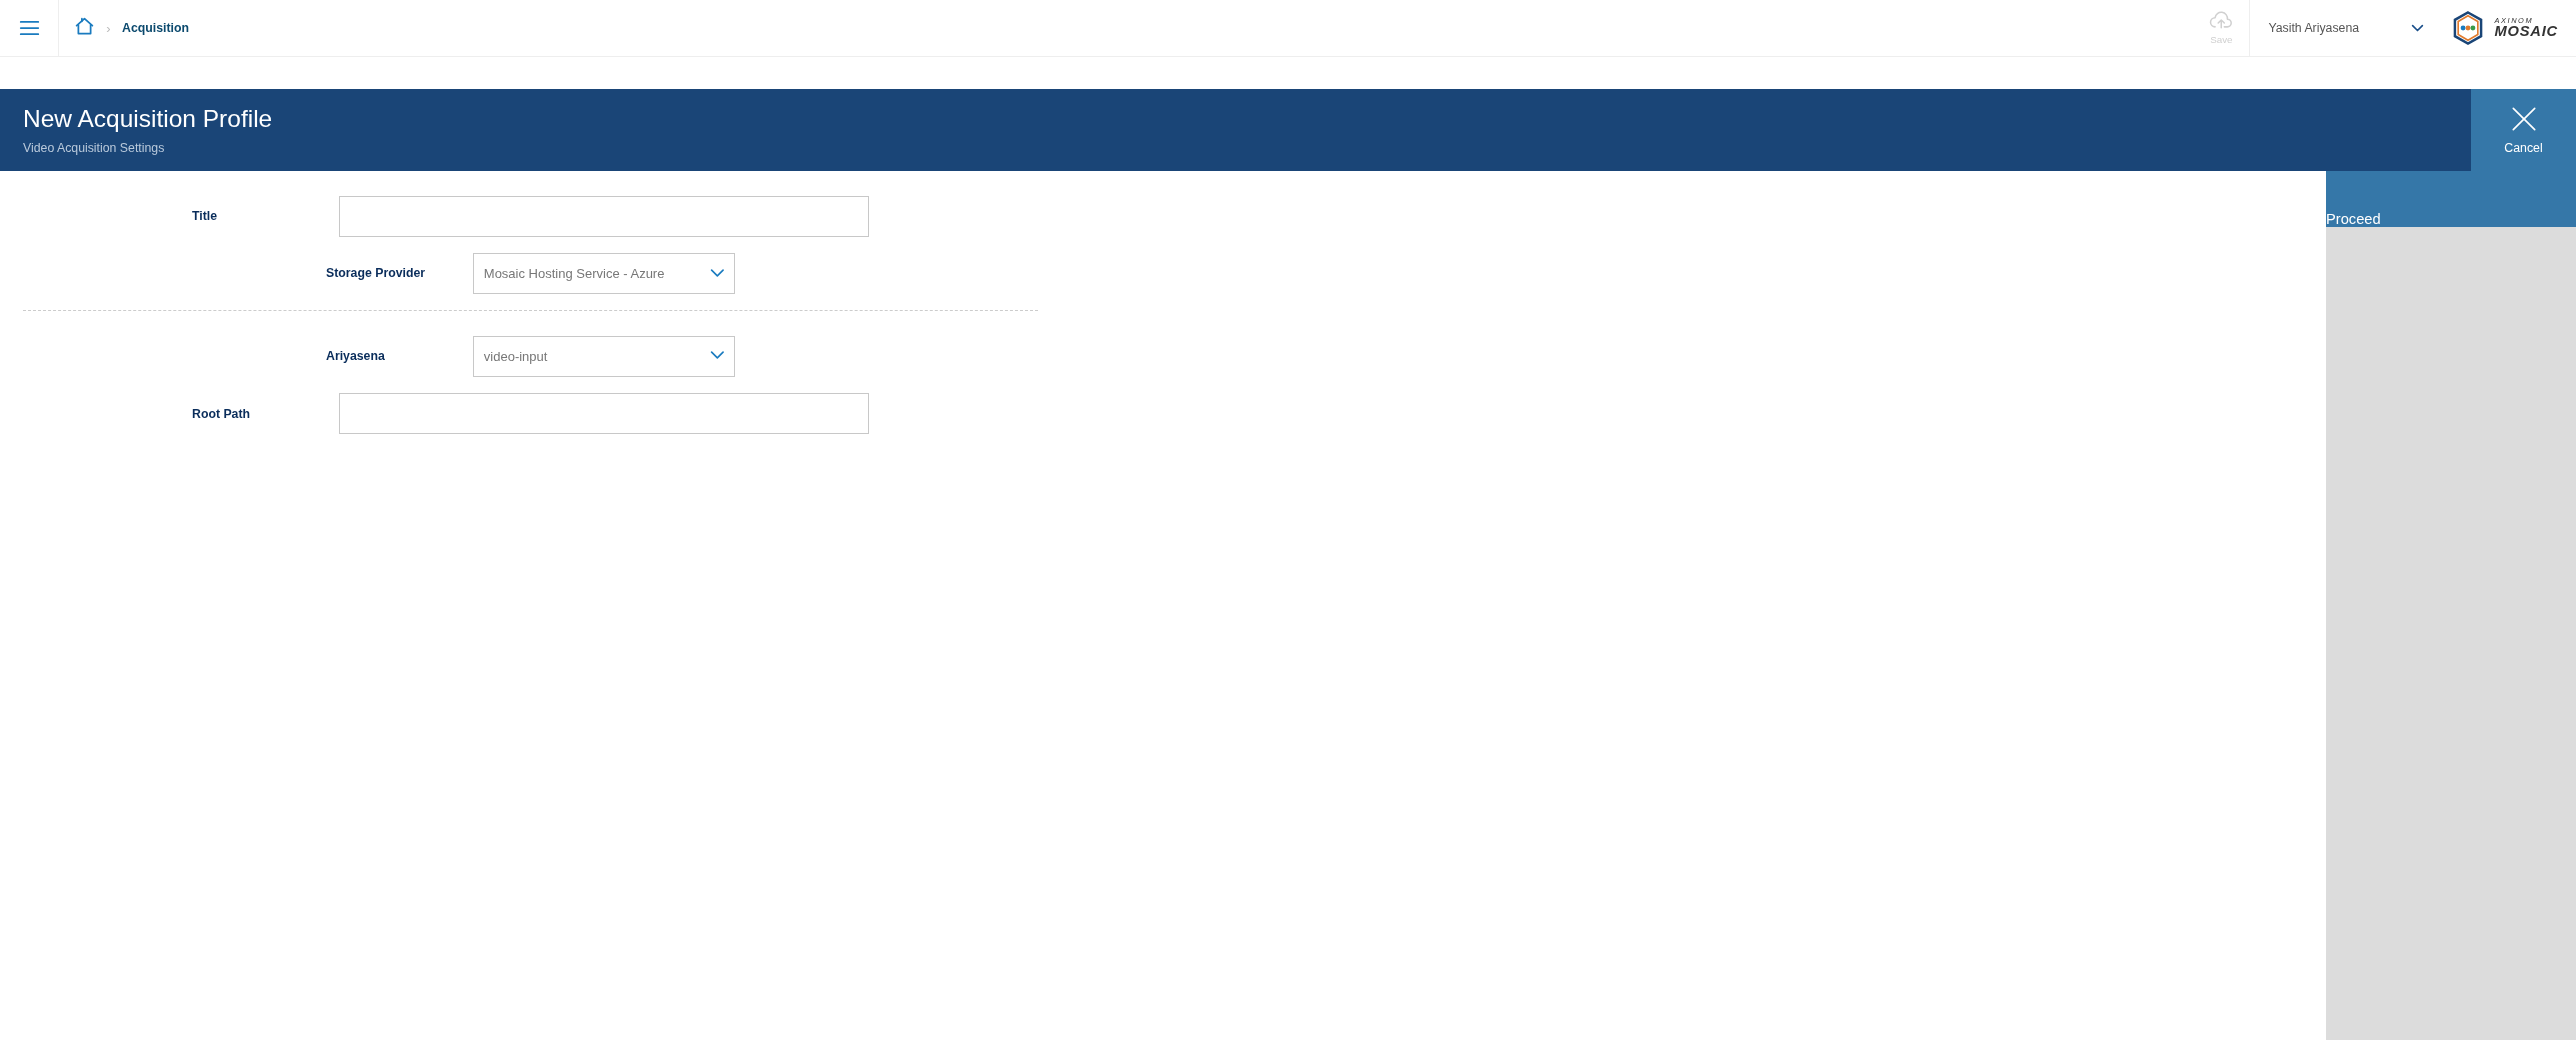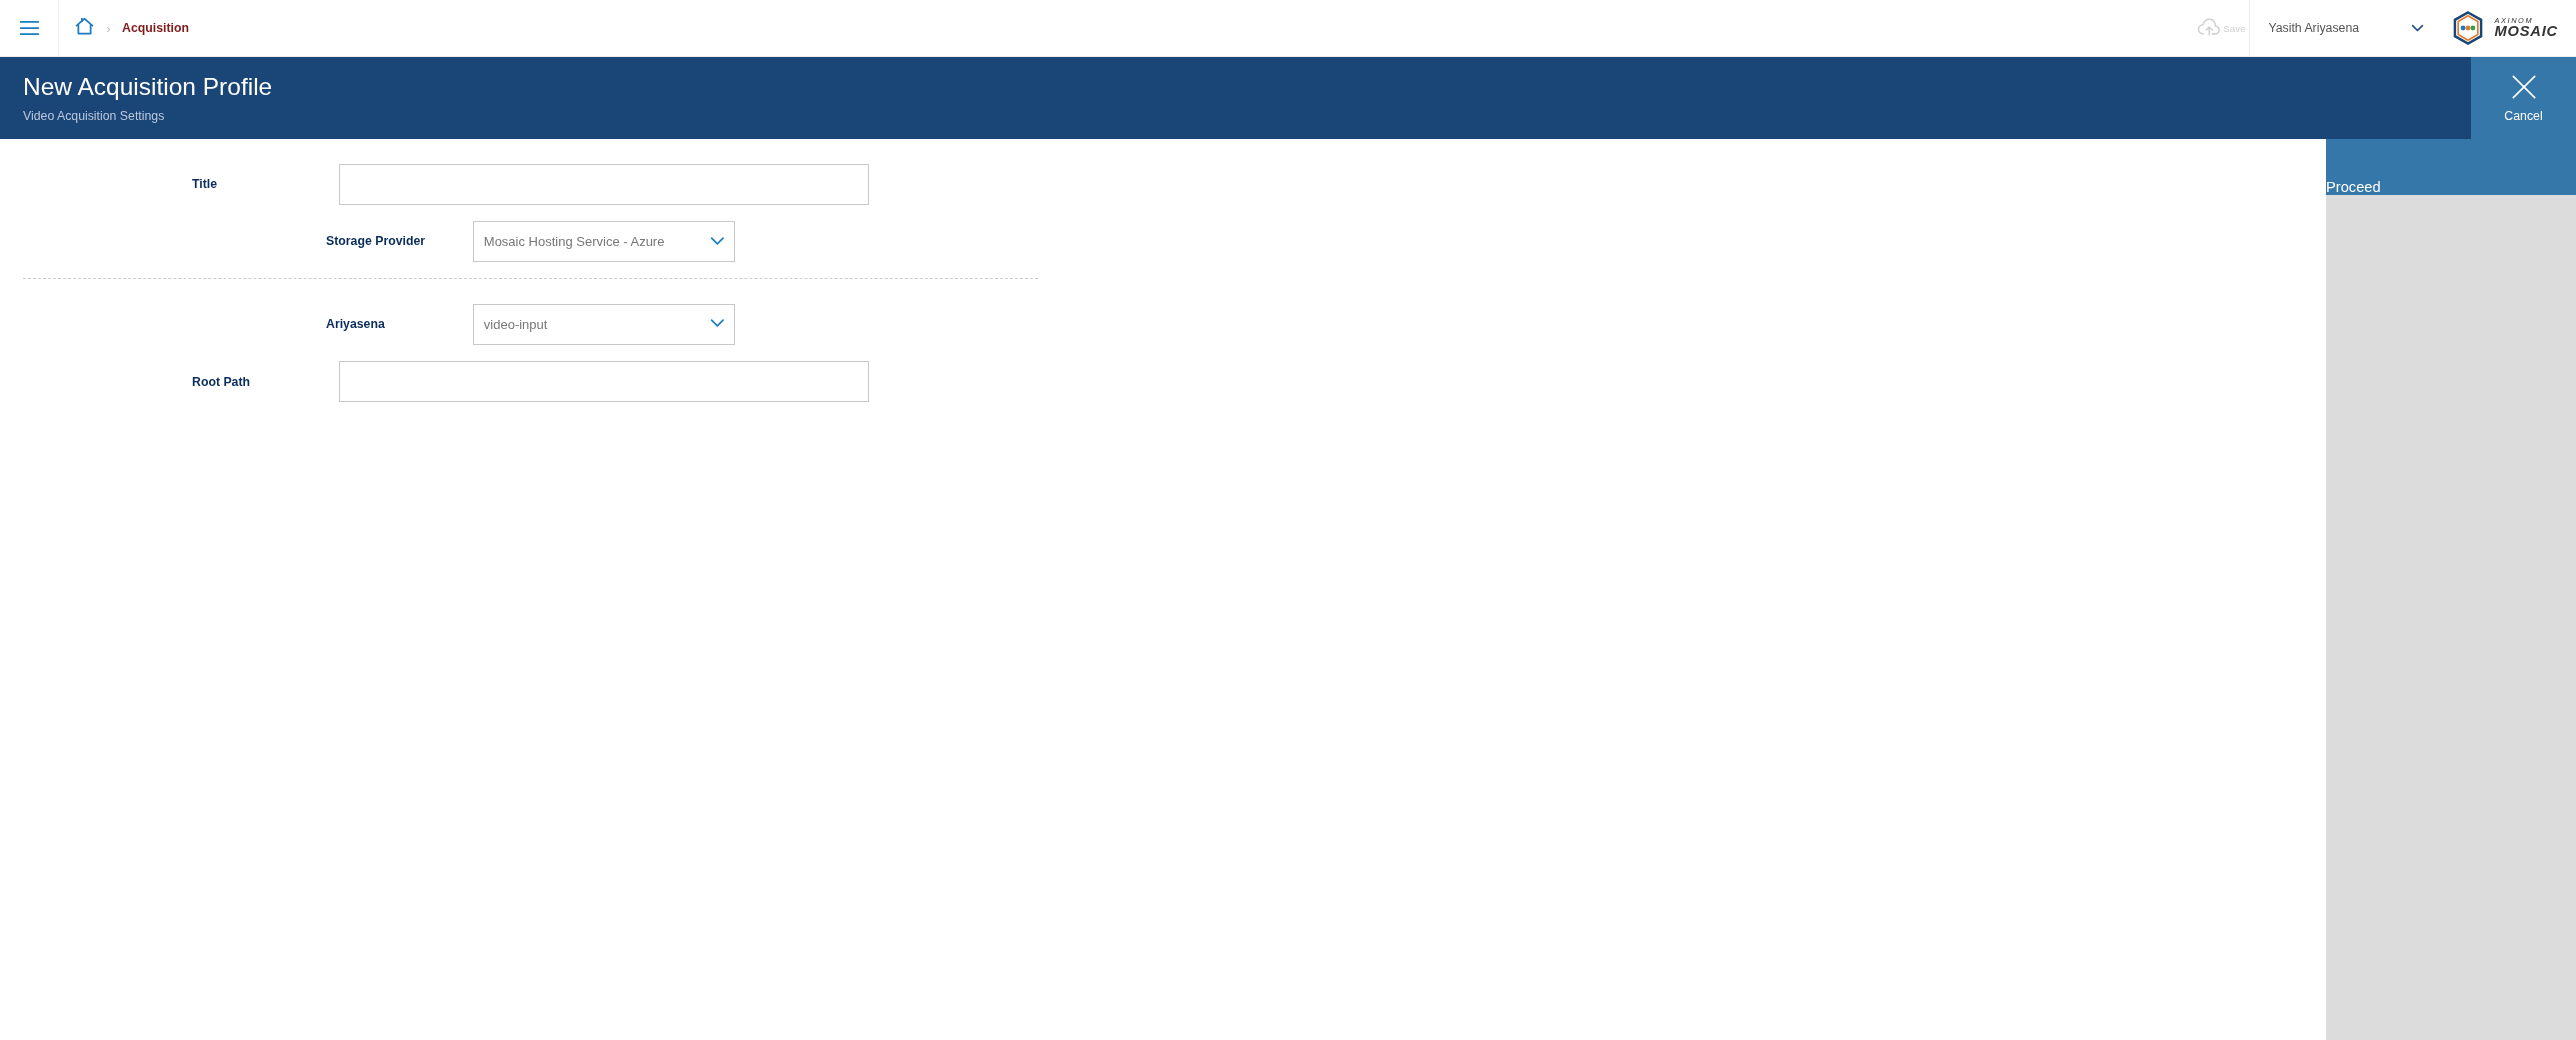--- a/index.html
+++ b/index.html
@@ -25,36 +25,36 @@
   }
   .menu-btn svg { width: 21px; height: 18px; stroke: #1a7bbf; }
   .breadcrumb {
     display: flex;
     align-items: center;
     padding-left: 14.7px;
     gap: 11.5px;
   }
   .breadcrumb .home svg { width: 21px; height: 21px; stroke: #1a7bbf; fill: none; }
   .breadcrumb .chev { color: #bbb; font-size: 13px; }
-  .breadcrumb .crumb { color: #7f1d1d; font-weight: bold; font-size: 12.3px; }
+  .breadcrumb .crumb { color: #0c4a6e; font-weight: bold; font-size: 12.3px; }
   .top-right {
     margin-left: auto;
     display: flex;
     align-items: center;
     height: 100%;
   }
   .save-block {
     width: 57px;
     text-align: center;
     color: #d0d0d0;
     font-size: 9.8px;
     border-right: 0.8px solid #eee;
     height: 100%;
     display: flex;
-    flex-direction: row;
+    flex-direction: column;
     justify-content: center;
     align-items: center;
     gap: 1.6px;
   }
   .save-block svg { width: 24.5px; height: 21px; stroke: #d0d0d0; fill: none; }
   .user-block {
     display: flex;
     align-items: center;
     gap: 52px;
     padding: 0 18px;
@@ -79,20 +79,21 @@
   }
   .logo-text .sub { font-size: 7.4px; letter-spacing: 1.6px; color: #333; }
   .logo-text .main { font-size: 14.7px; font-weight: bold; letter-spacing: 0.8px; color: #333; }
 
   
   .headerbar {
     display: flex;
     height: 82px;
     background: #1a4577;
     color: #fff;
+    margin-top: 32px;
   }
   .header-main {
     flex: 1;
     padding: 14.7px 23px;
     display: flex;
     flex-direction: column;
     justify-content: center;
   }
   .header-main h1 { font-size: 24.5px; font-weight: normal; }
   .header-main .subtitle { margin-top: 8.2px; color: #b9c9db; font-size: 12.3px; }

